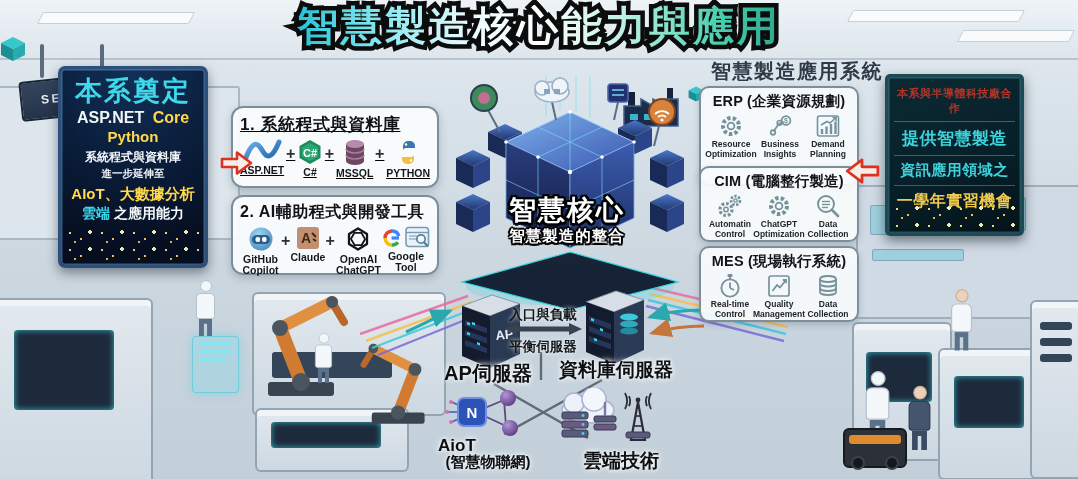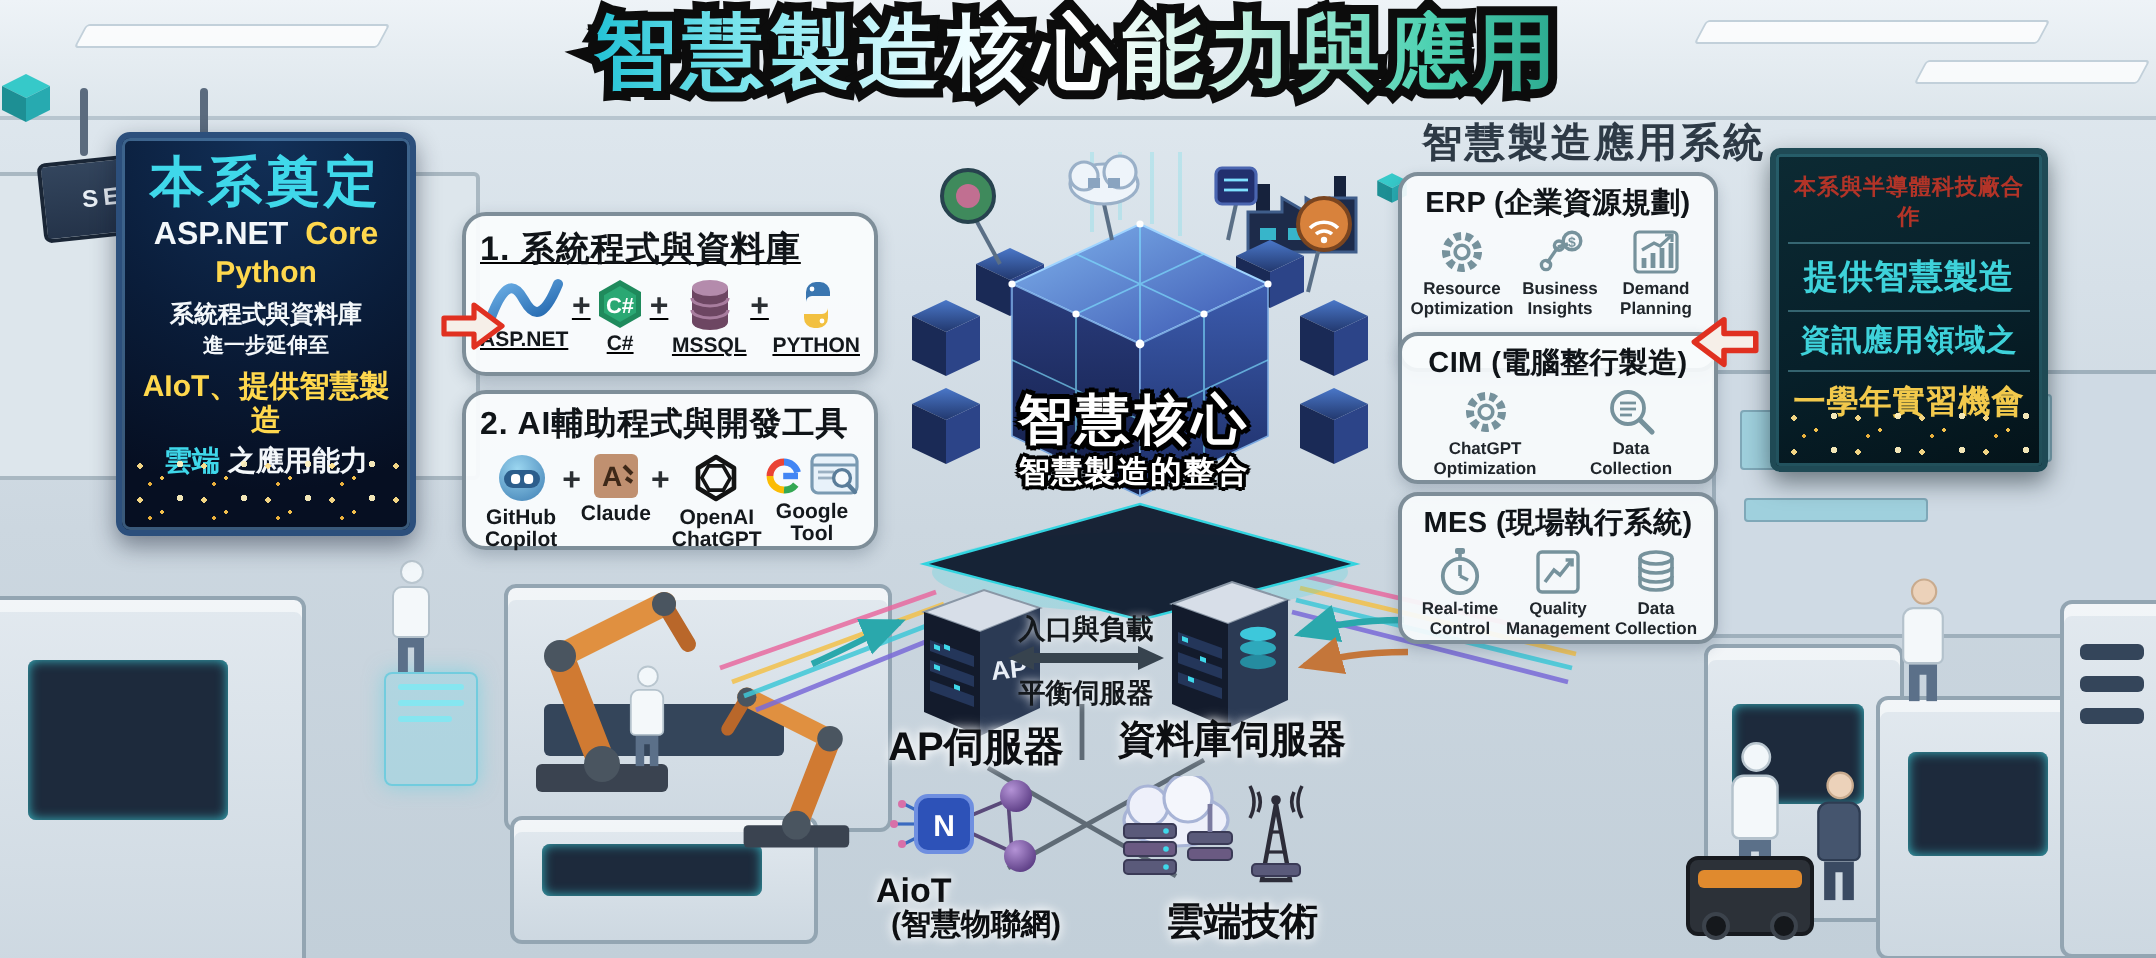--- a/index.html
+++ b/index.html
@@ -245,21 +245,21 @@
 
   <div class="abs dark-panel" style="left:58px;top:66px;width:150px;height:202px;z-index:6;padding:7px 6px 4px;box-sizing:border-box;">
     <div class="lp-line teal" style="font-size:27px;letter-spacing:2px;">本系奠定</div>
     <div class="lp-line" style="font-size:16px;margin-top:3px;">
       <span class="white">ASP.NET</span>
       <span class="gold" style="margin-left:4px;">Core</span>
     </div>
     <div class="lp-line gold" style="font-size:15px;margin-top:2px;">Python</div>
     <div class="lp-line white" style="font-size:12px;margin-top:5px;">系統程式與資料庫</div>
     <div class="lp-line white" style="font-size:10.5px;margin-top:4px;">進一步延伸至</div>
-    <div class="lp-line gold" style="font-size:15px;margin-top:6px;">AIoT、提供智慧製造</div>
+    <div class="lp-line gold" style="font-size:15px;margin-top:6px;">AIoT、大數據分析</div>
     <div class="lp-line" style="font-size:14px;margin-top:3px;">
       <span class="teal">雲端</span>
       <span class="white">之應用能力</span>
     </div>
     <div class="sparkles" style="height:34px;"></div>
   </div>
 
   <svg class="abs" style="left:220px;top:150px;z-index:7;" width="34" height="26" viewBox="0 0 34 26">
     <polygon points="2,9 17,9 17,2.5 31,13 17,23.5 17,17 2,17" fill="#f6efe8" stroke="#e03020" stroke-width="2.6" stroke-linejoin="round"></polygon>
   </svg>
@@ -526,20 +526,29 @@
         <div class="feat-label">Demand Planning</div>
       </div>
     </div>
   </div>
 
   <div class="abs module-box" style="left:699px;top:166px;width:160px;height:76px;z-index:6;">
     <div class="module-title">CIM (電腦整行製造)</div>
     <div class="feat-row">
       <div class="feat">
         <svg width="26" height="26" viewBox="0 0 26 26">
+          <circle cx="9" cy="16.5" r="6" fill="none" stroke="#76929c" stroke-width="3.2" stroke-dasharray="2.8 1.8"></circle>
+          <circle cx="9" cy="16.5" r="2.2" fill="none" stroke="#76929c" stroke-width="1.5"></circle>
+          <circle cx="18.5" cy="7.5" r="4.4" fill="none" stroke="#76929c" stroke-width="2.8" stroke-dasharray="2.3 1.5"></circle>
+          <circle cx="18.5" cy="7.5" r="1.6" fill="none" stroke="#76929c" stroke-width="1.4"></circle>
+        </svg>
+        <div class="feat-label">Automatin Control</div>
+      </div>
+      <div class="feat">
+        <svg width="26" height="26" viewBox="0 0 26 26">
           <circle cx="13" cy="13" r="8" fill="none" stroke="#76929c" stroke-width="4" stroke-dasharray="3.4 2.2"></circle>
           <circle cx="13" cy="13" r="3.4" fill="none" stroke="#76929c" stroke-width="1.8"></circle>
         </svg>
         <div class="feat-label">ChatGPT Optimization</div>
       </div>
       <div class="feat">
         <svg width="26" height="26" viewBox="0 0 26 26">
           <circle cx="11" cy="11" r="8" fill="none" stroke="#76929c" stroke-width="1.9"></circle>
           <g stroke="#76929c" stroke-width="1.4">
               <line x1="7" y1="8.5" x2="15" y2="8.5"></line>

